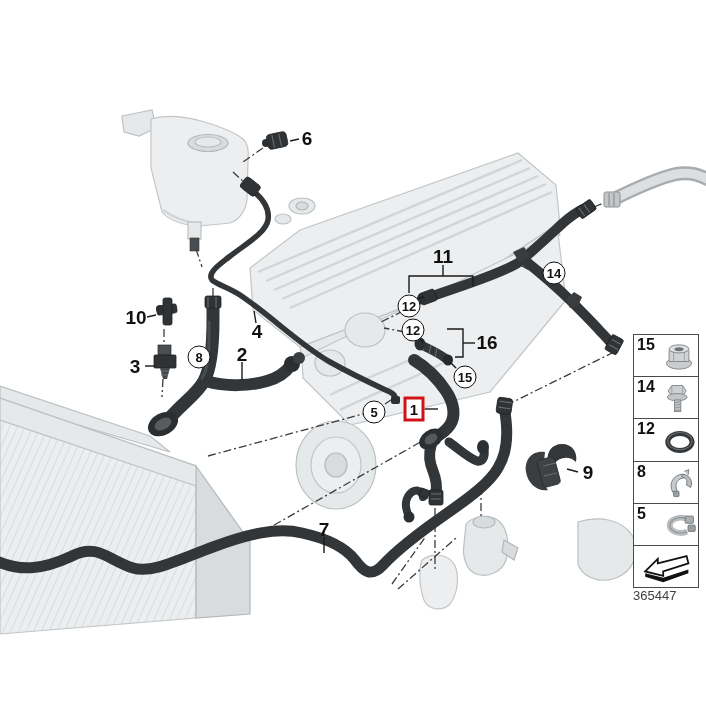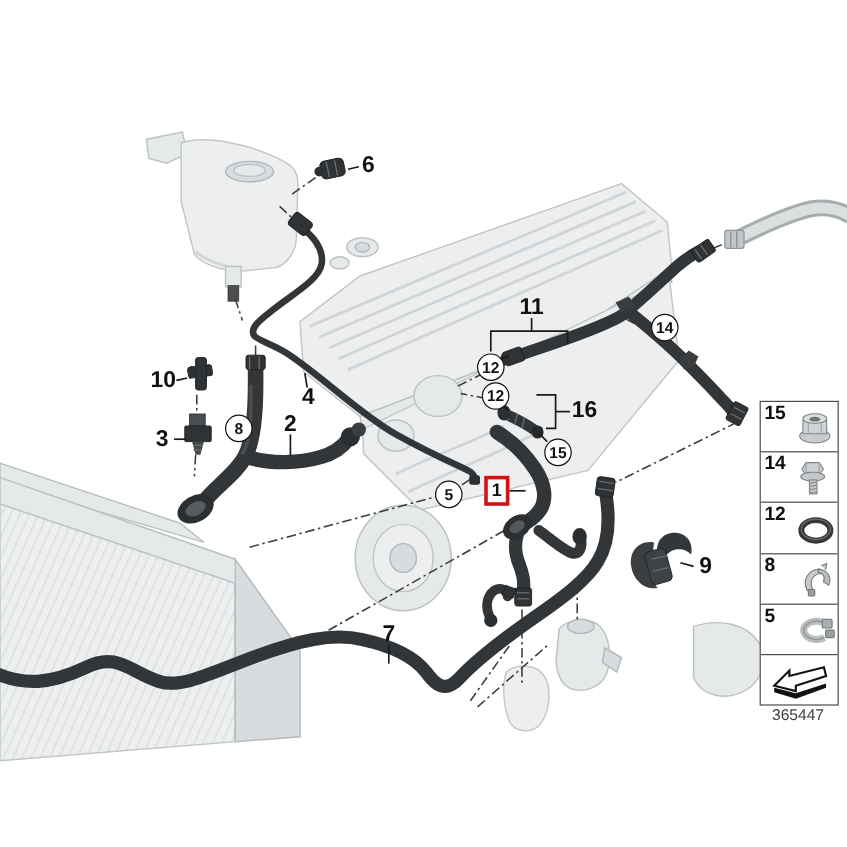--- a/index.html
+++ b/index.html
@@ -20,21 +20,21 @@
   .co{position:absolute;transform:translate(-50%,-50%);color:#111;font-weight:bold;line-height:1;z-index:5;user-select:none}
   .plain{font-size:19px}
   .circ{width:21px;height:21px;border:1.7px solid #111;border-radius:50%;background:#fff;font-size:13px;display:flex;align-items:center;justify-content:center}
   .redbox{width:15px;height:19px;border:3.6px solid #d01317;background:#fff;font-size:15px;display:flex;align-items:center;justify-content:center}
   .legend{position:absolute;left:633px;top:334px;width:64px;height:252px;border:1.6px solid #4a4a4a;display:flex;flex-direction:column;background:#fff;z-index:4}
   .lcell{flex:1;border-bottom:1.6px solid #4a4a4a;position:relative}
   .lcell:last-child{border-bottom:none}
   .lnum{position:absolute;left:3px;top:1px;font-size:16px;font-weight:bold;color:#111}
   .licon{position:absolute;right:1px;bottom:1px}
   .licon-arrow{position:absolute;left:3px;top:2px}
-  .partnum{position:absolute;left:633px;top:588px;width:64px;text-align:center;font-size:13px;color:#3f3f3f;z-index:4}
+  .partnum{position:absolute;left:633px;top:588px;width:64px;font-size:13px;color:#3f3f3f;z-index:4}
 </style>
 </head>
 <body>
 
 <div class="stage">
 
 <svg class="art" width="706" height="706" viewBox="0 0 706 706">
   <defs>
     <pattern id="hatch" width="7" height="7" patternUnits="userSpaceOnUse" patternTransform="rotate(24)">
       <rect width="7" height="7" fill="#eceeef"></rect>

